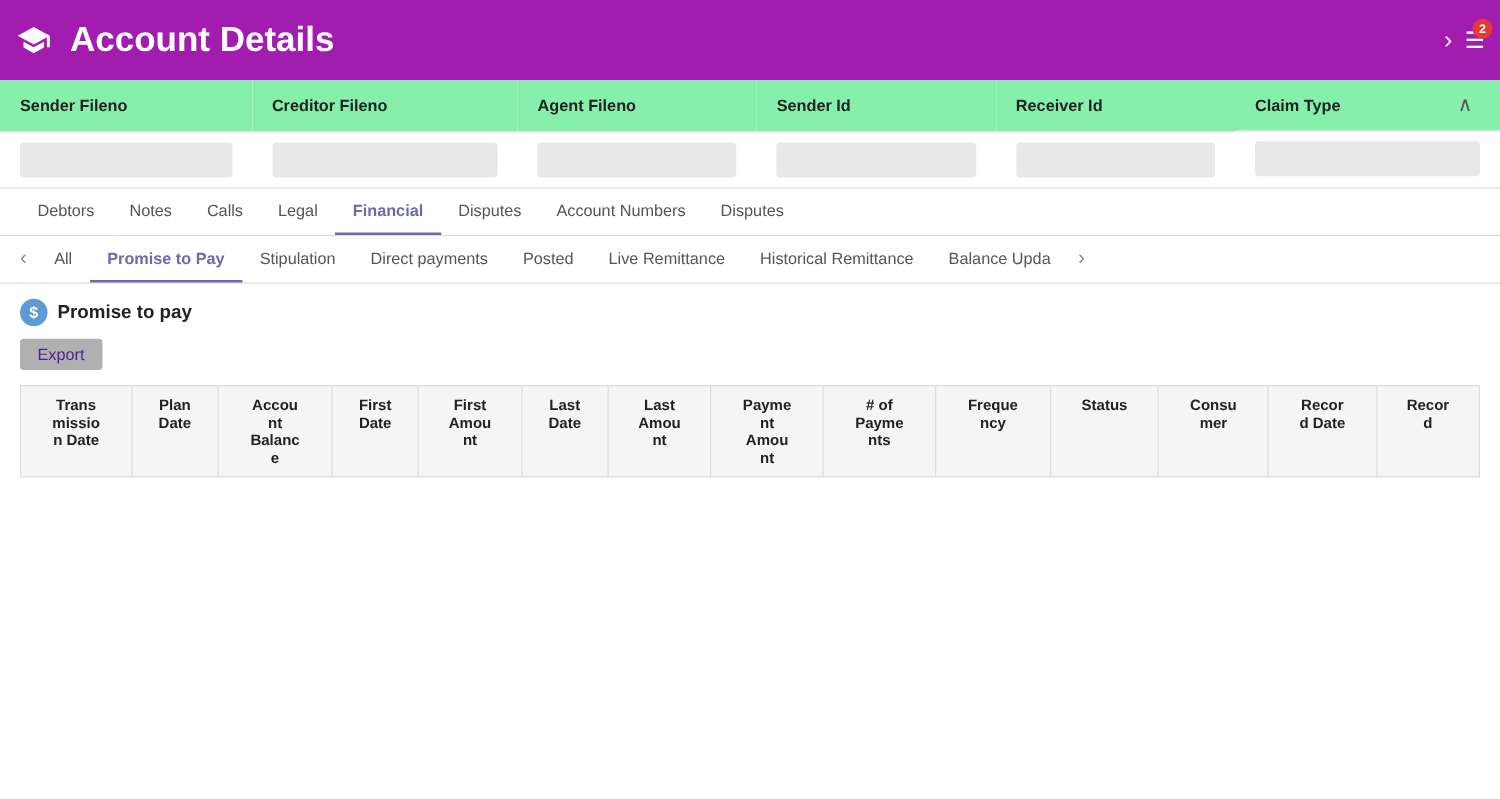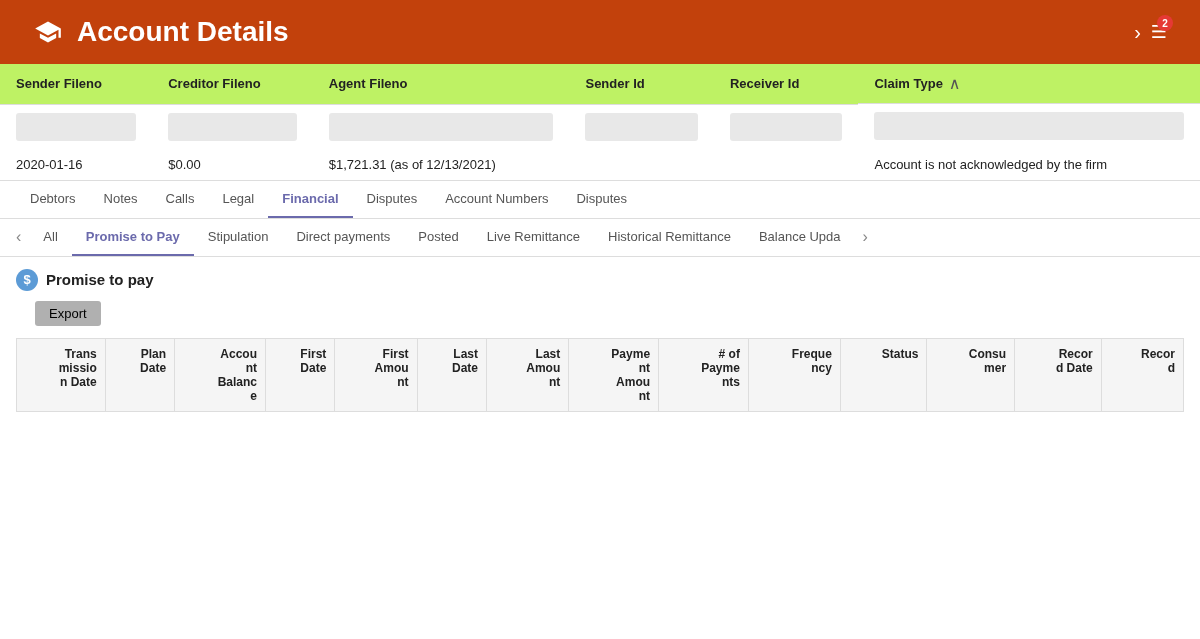--- a/index.html
+++ b/index.html
@@ -1,22 +1,22 @@
 <!DOCTYPE html>
 <html><head>
   <meta charset="utf-8">
   <style>
     * { box-sizing: border-box; margin: 0; padding: 0; }
     body { font-family: Arial, sans-serif; font-size: 13px; background: #fff; color: #222; width: 1200px; min-height: 639px; overflow-x: hidden; }
 
     
     .header {
-      background: #c2410c;
-      color: #fff;
-      padding: 12px 33px;
+      background: #a21caf;
+      color: #fff;
+      padding: 12px 12px;
       display: flex;
       align-items: center;
       justify-content: space-between;
       min-height: 64px;
     }
     .header-left {
       display: flex;
       align-items: center;
       gap: 14px;
     }
@@ -60,21 +60,21 @@
       font-weight: bold;
     }
 
     
     .account-table {
       width: 100%;
       border-collapse: collapse;
       border-bottom: 1px solid #ddd;
     }
     .account-table th {
-      background: #bef264;
+      background: #86efac;
       text-align: left;
       font-weight: bold;
       padding: 8px 16px;
       border-bottom: 1px solid #ddd;
       font-size: 13px;
     }
     .account-table td {
       padding: 8px 16px;
       vertical-align: top;
     }
@@ -157,42 +157,41 @@
       width: 22px; height: 22px;
       background: #5c9bd6;
       border-radius: 50%;
       display: flex; align-items: center; justify-content: center;
       color: #fff;
       font-size: 13px;
       font-weight: bold;
     }
     .export-btn {
       background: #b0b0b0;
-      color: #000000;
+      color: #4c1d95;
       border: none;
       padding: 5px 14px;
       border-radius: 3px;
       cursor: pointer;
       font-size: 13px;
       margin-bottom: 12px;
-      margin-left: 19px;
     }
 
     
     .data-table {
       width: 100%;
       border-collapse: collapse;
       font-size: 12px;
     }
     .data-table th {
       background: #f5f5f5;
       border: 1px solid #ddd;
       padding: 8px 8px;
       font-weight: bold;
-      text-align: right;
+      text-align: center;
       vertical-align: top;
       font-size: 12px;
     }
 
     
     .collapse-btn {
       background: none;
       border: none;
       cursor: pointer;
       color: #555;
@@ -222,21 +221,21 @@
 </div>
 
 <table class="account-table">
   <thead>
     <tr>
       <th>Sender Fileno</th>
       <th>Creditor Fileno</th>
       <th>Agent Fileno</th>
       <th>Sender Id</th>
       <th>Receiver Id</th>
-      <th style="display:flex; align-items:center; justify-content:flex-start;">
+      <th style="display:flex; align-items:center; justify-content:space-between;">
         <span>Claim Type</span>
         <button class="collapse-btn">∧</button>
       </th>
     </tr>
   </thead>
   <tbody>
     <tr>
       <td>
           <span class="value-cell">&nbsp;</span>
         </td>
@@ -248,28 +247,20 @@
         </td>
       <td>
           <span class="value-cell">&nbsp;</span>
         </td>
       <td>
           <span class="value-cell">&nbsp;</span>
         </td>
       <td>
           <span class="value-cell">&nbsp;</span>
         </td>
-    </tr>
-    <tr>
-      <td>2020-01-16</td>
-      <td>$0.00</td>
-      <td>$1,721.31 (as of 12/13/2021)</td>
-      <td>&nbsp;</td>
-      <td>&nbsp;</td>
-      <td>Account is not acknowledged by the firm</td>
     </tr>
   </tbody>
 </table>
 
 <div class="tabs-container">
   <div class="tab-item">Debtors</div>
   <div class="tab-item">Notes</div>
   <div class="tab-item">Calls</div>
   <div class="tab-item">Legal</div>
   <div class="tab-item active">Financial</div>

